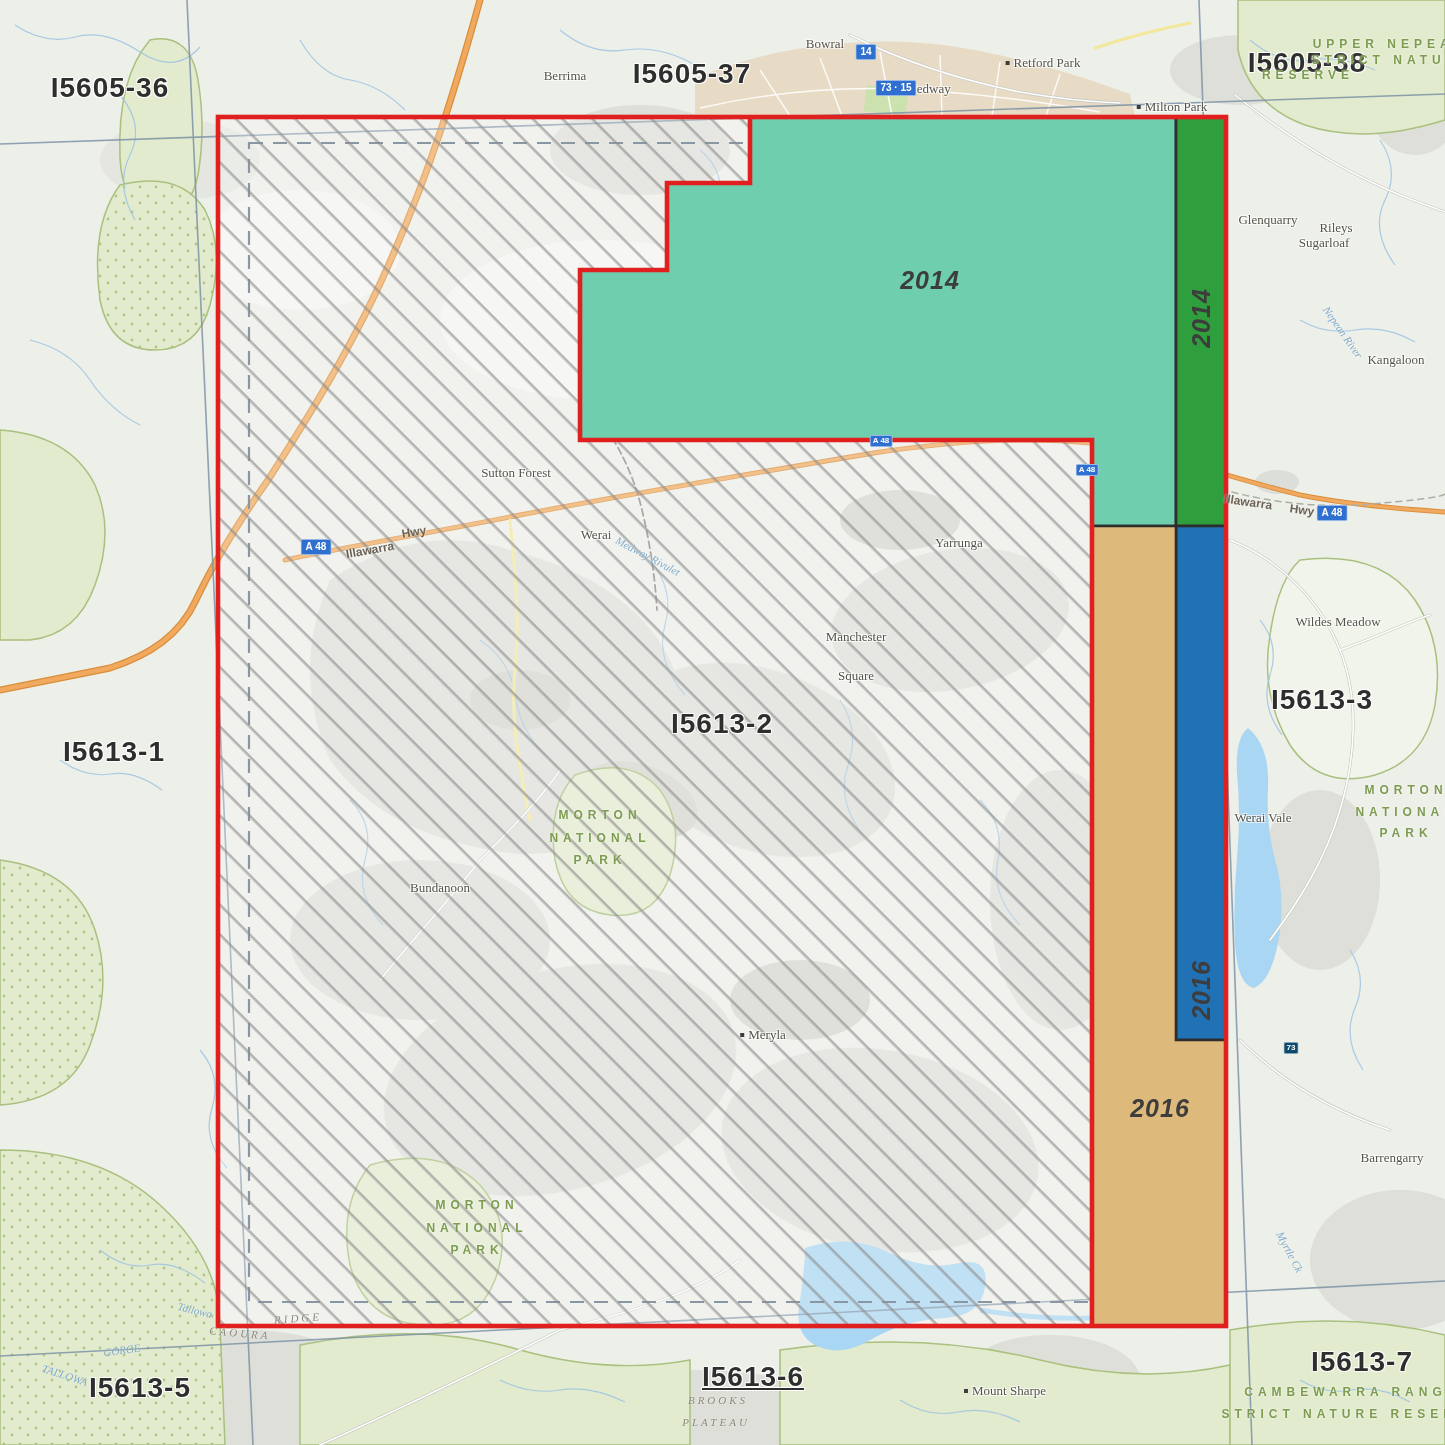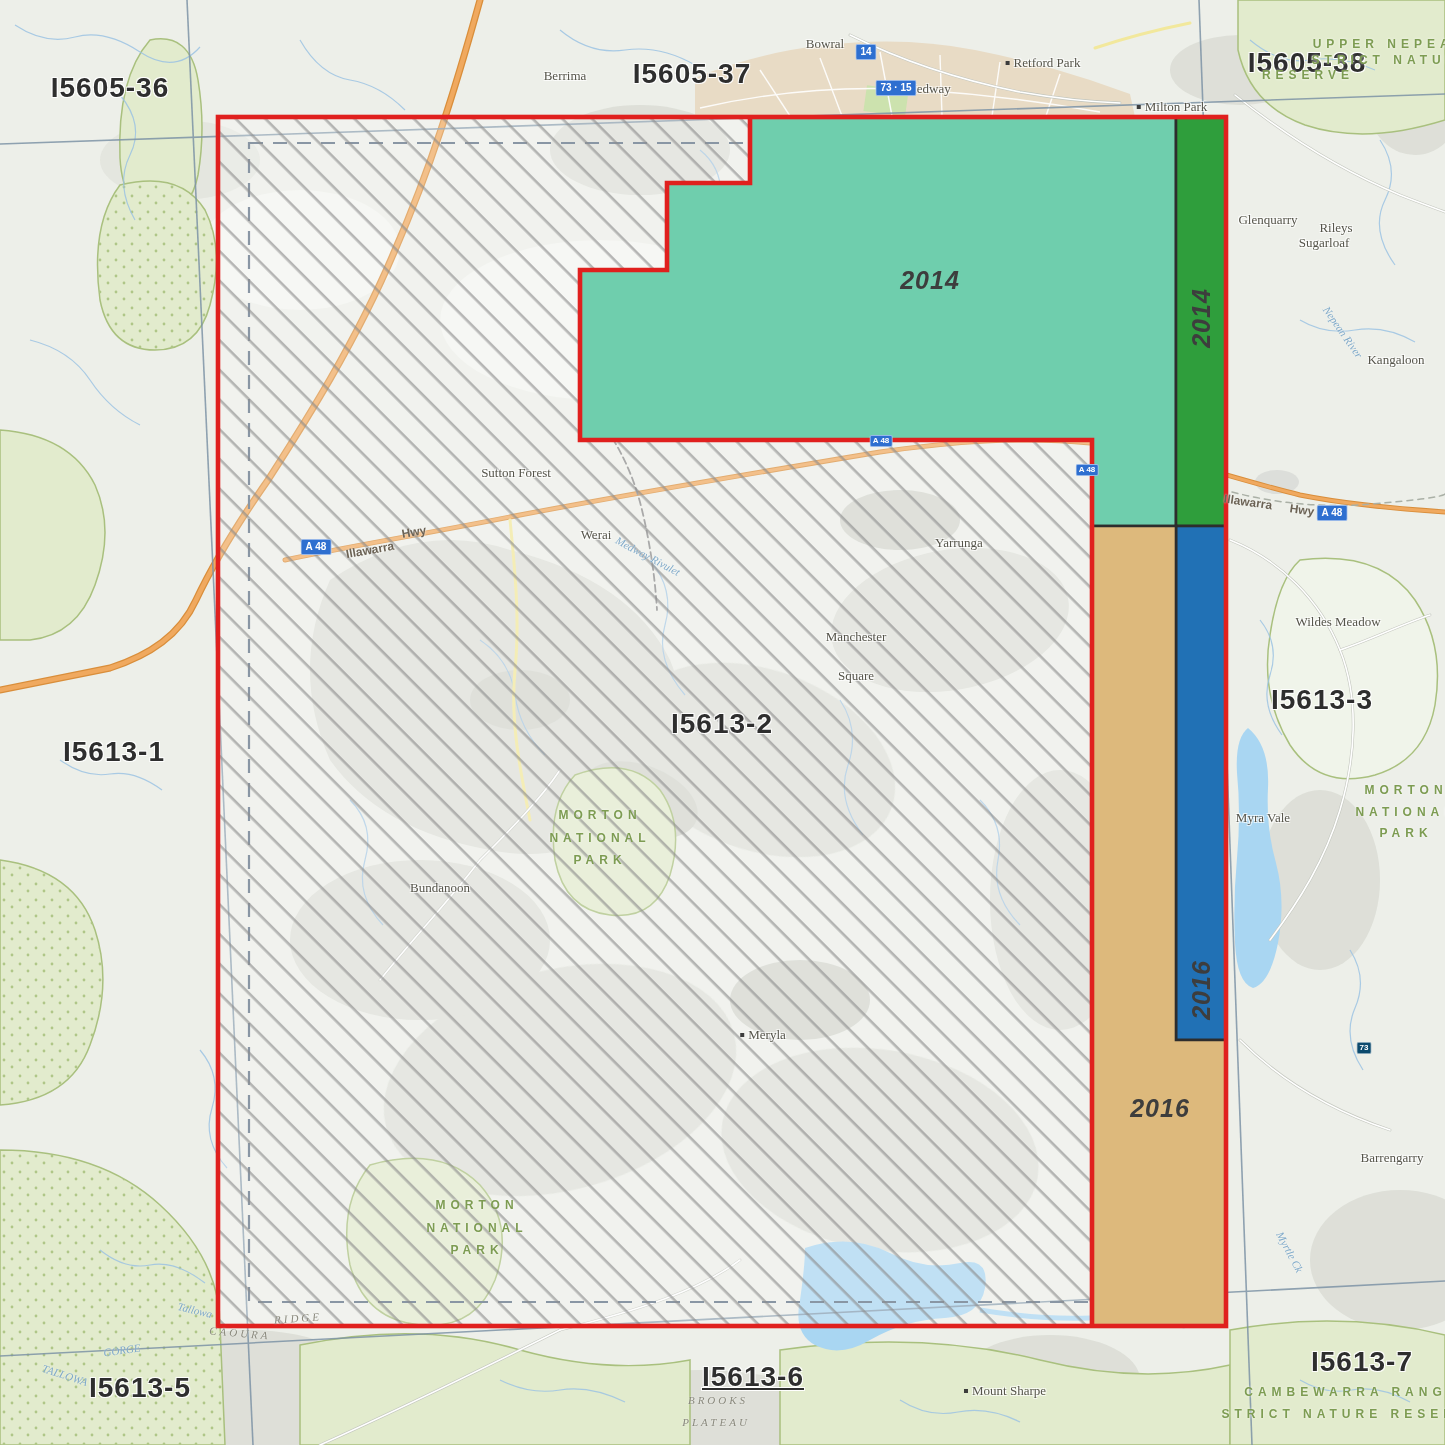--- a/index.html
+++ b/index.html
@@ -215,21 +215,21 @@
       <div class="lbl town" style="left: 1268px; top: 220px;">Glenquarry</div>
       <div class="lbl town" style="left: 1320px; top: 228px; margin-left: 16px;">Rileys</div>
       <div class="lbl town" style="left: 1324px; top: 243px;">Sugarloaf</div>
       <div class="lbl town" style="left: 1396px; top: 360px;">Kangaloon</div>
       <div class="lbl town" style="left: 516px; top: 473px;">Sutton Forest</div>
       <div class="lbl town" style="left: 596px; top: 535px;">Werai</div>
       <div class="lbl town" style="left: 959px; top: 543px;">Yarrunga</div>
       <div class="lbl town" style="left: 856px; top: 637px;">Manchester</div>
       <div class="lbl town" style="left: 856px; top: 653px; margin-top: 23px;">Square</div>
       <div class="lbl town" style="left: 1338px; top: 622px;">Wildes Meadow</div>
-      <div class="lbl town" style="left: 1263px; top: 818px;">Myra Vale</div>
+      <div class="lbl town" style="left: 1263px; top: 818px;">Werai Vale</div>
       <div class="lbl town" style="left: 440px; top: 888px;">Bundanoon</div>
       <div class="lbl town dot" style="left: 763px; top: 1035px;">Meryla</div>
       <div class="lbl town" style="left: 1392px; top: 1158px;">Barrengarry</div>
       <div class="lbl town dot" style="left: 1005px; top: 1391px;">Mount Sharpe</div>
       <div class="lbl park" style="left: 1390px; top: 44px;">UPPER NEPEAN</div>
       <div class="lbl park" style="left: 1392px; top: 60px;">STRICT NATURE</div>
       <div class="lbl park" style="left: 1308px; top: 75px;">RESERVE</div>
       <div class="lbl park" style="left: 600px; top: 815px;">MORTON</div>
       <div class="lbl park" style="left: 600px; top: 838px;">NATIONAL</div>
       <div class="lbl park" style="left: 600px; top: 860px;">PARK</div>
@@ -254,15 +254,15 @@
       <div class="lbl road" style="left: 370px; top: 550px; --r: -10deg;">Illawarra</div>
       <div class="lbl road" style="left: 414px; top: 532px; --r: -10deg;">Hwy</div>
       <div class="lbl road" style="left: 1248px; top: 502px; --r: 8deg;">Illawarra</div>
       <div class="lbl road" style="left: 1302px; top: 510px; --r: 8deg;">Hwy</div>
       <div class="shield" style="left: 866px; top: 52px; background: rgb(46, 111, 208);">14</div>
       <div class="shield" style="left: 896px; top: 88px; background: rgb(46, 111, 208);">73 · 15</div>
       <div class="shield" style="left: 316px; top: 547px; background: rgb(46, 111, 208);">A 48</div>
       <div class="shield small" style="left: 881px; top: 441px; background: rgb(46, 111, 208);">A 48</div>
       <div class="shield" style="left: 1332px; top: 513px; background: rgb(46, 111, 208);">A 48</div>
       <div class="shield small" style="left: 1087px; top: 470px; background: rgb(46, 111, 208);">A 48</div>
-      <div class="shield small" style="left: 1364px; top: 1048px; background: #0c4a6e;">73</div>
+      <div class="shield small" style="left: 1291px; top: 1048px; background: #0c4a6e;">73</div>
     </div>
 </div>
 
 </body></html>

